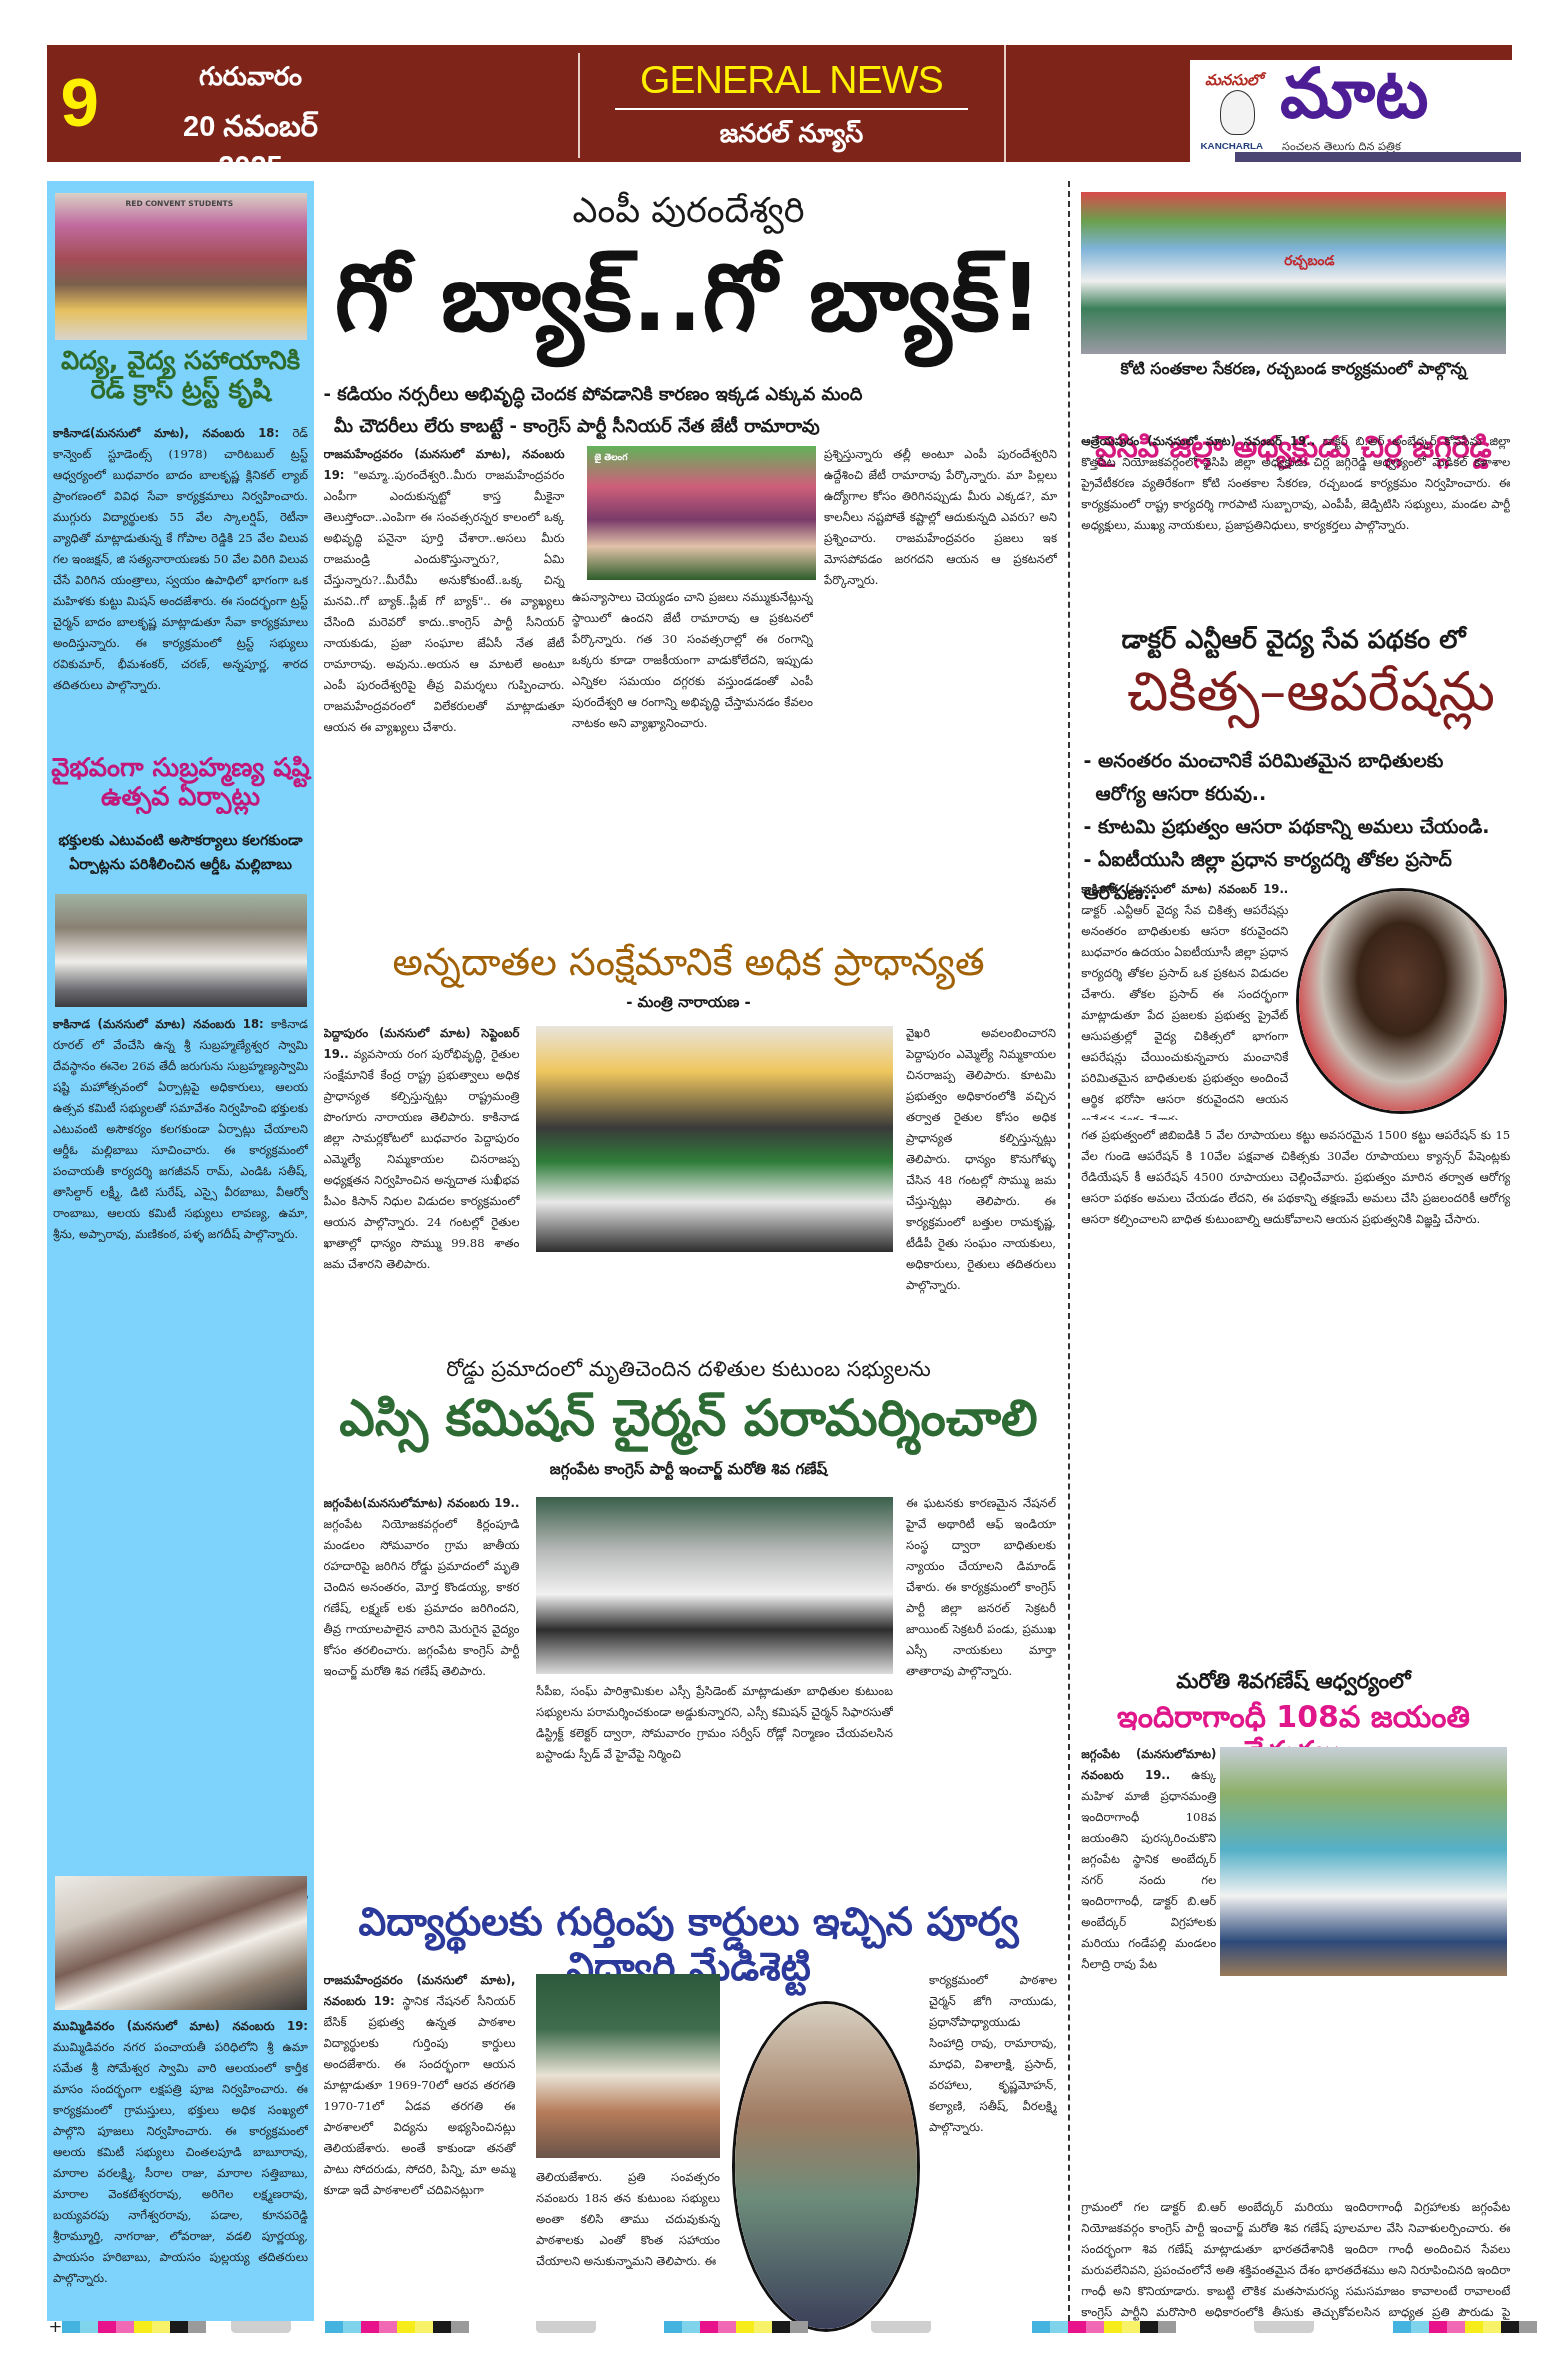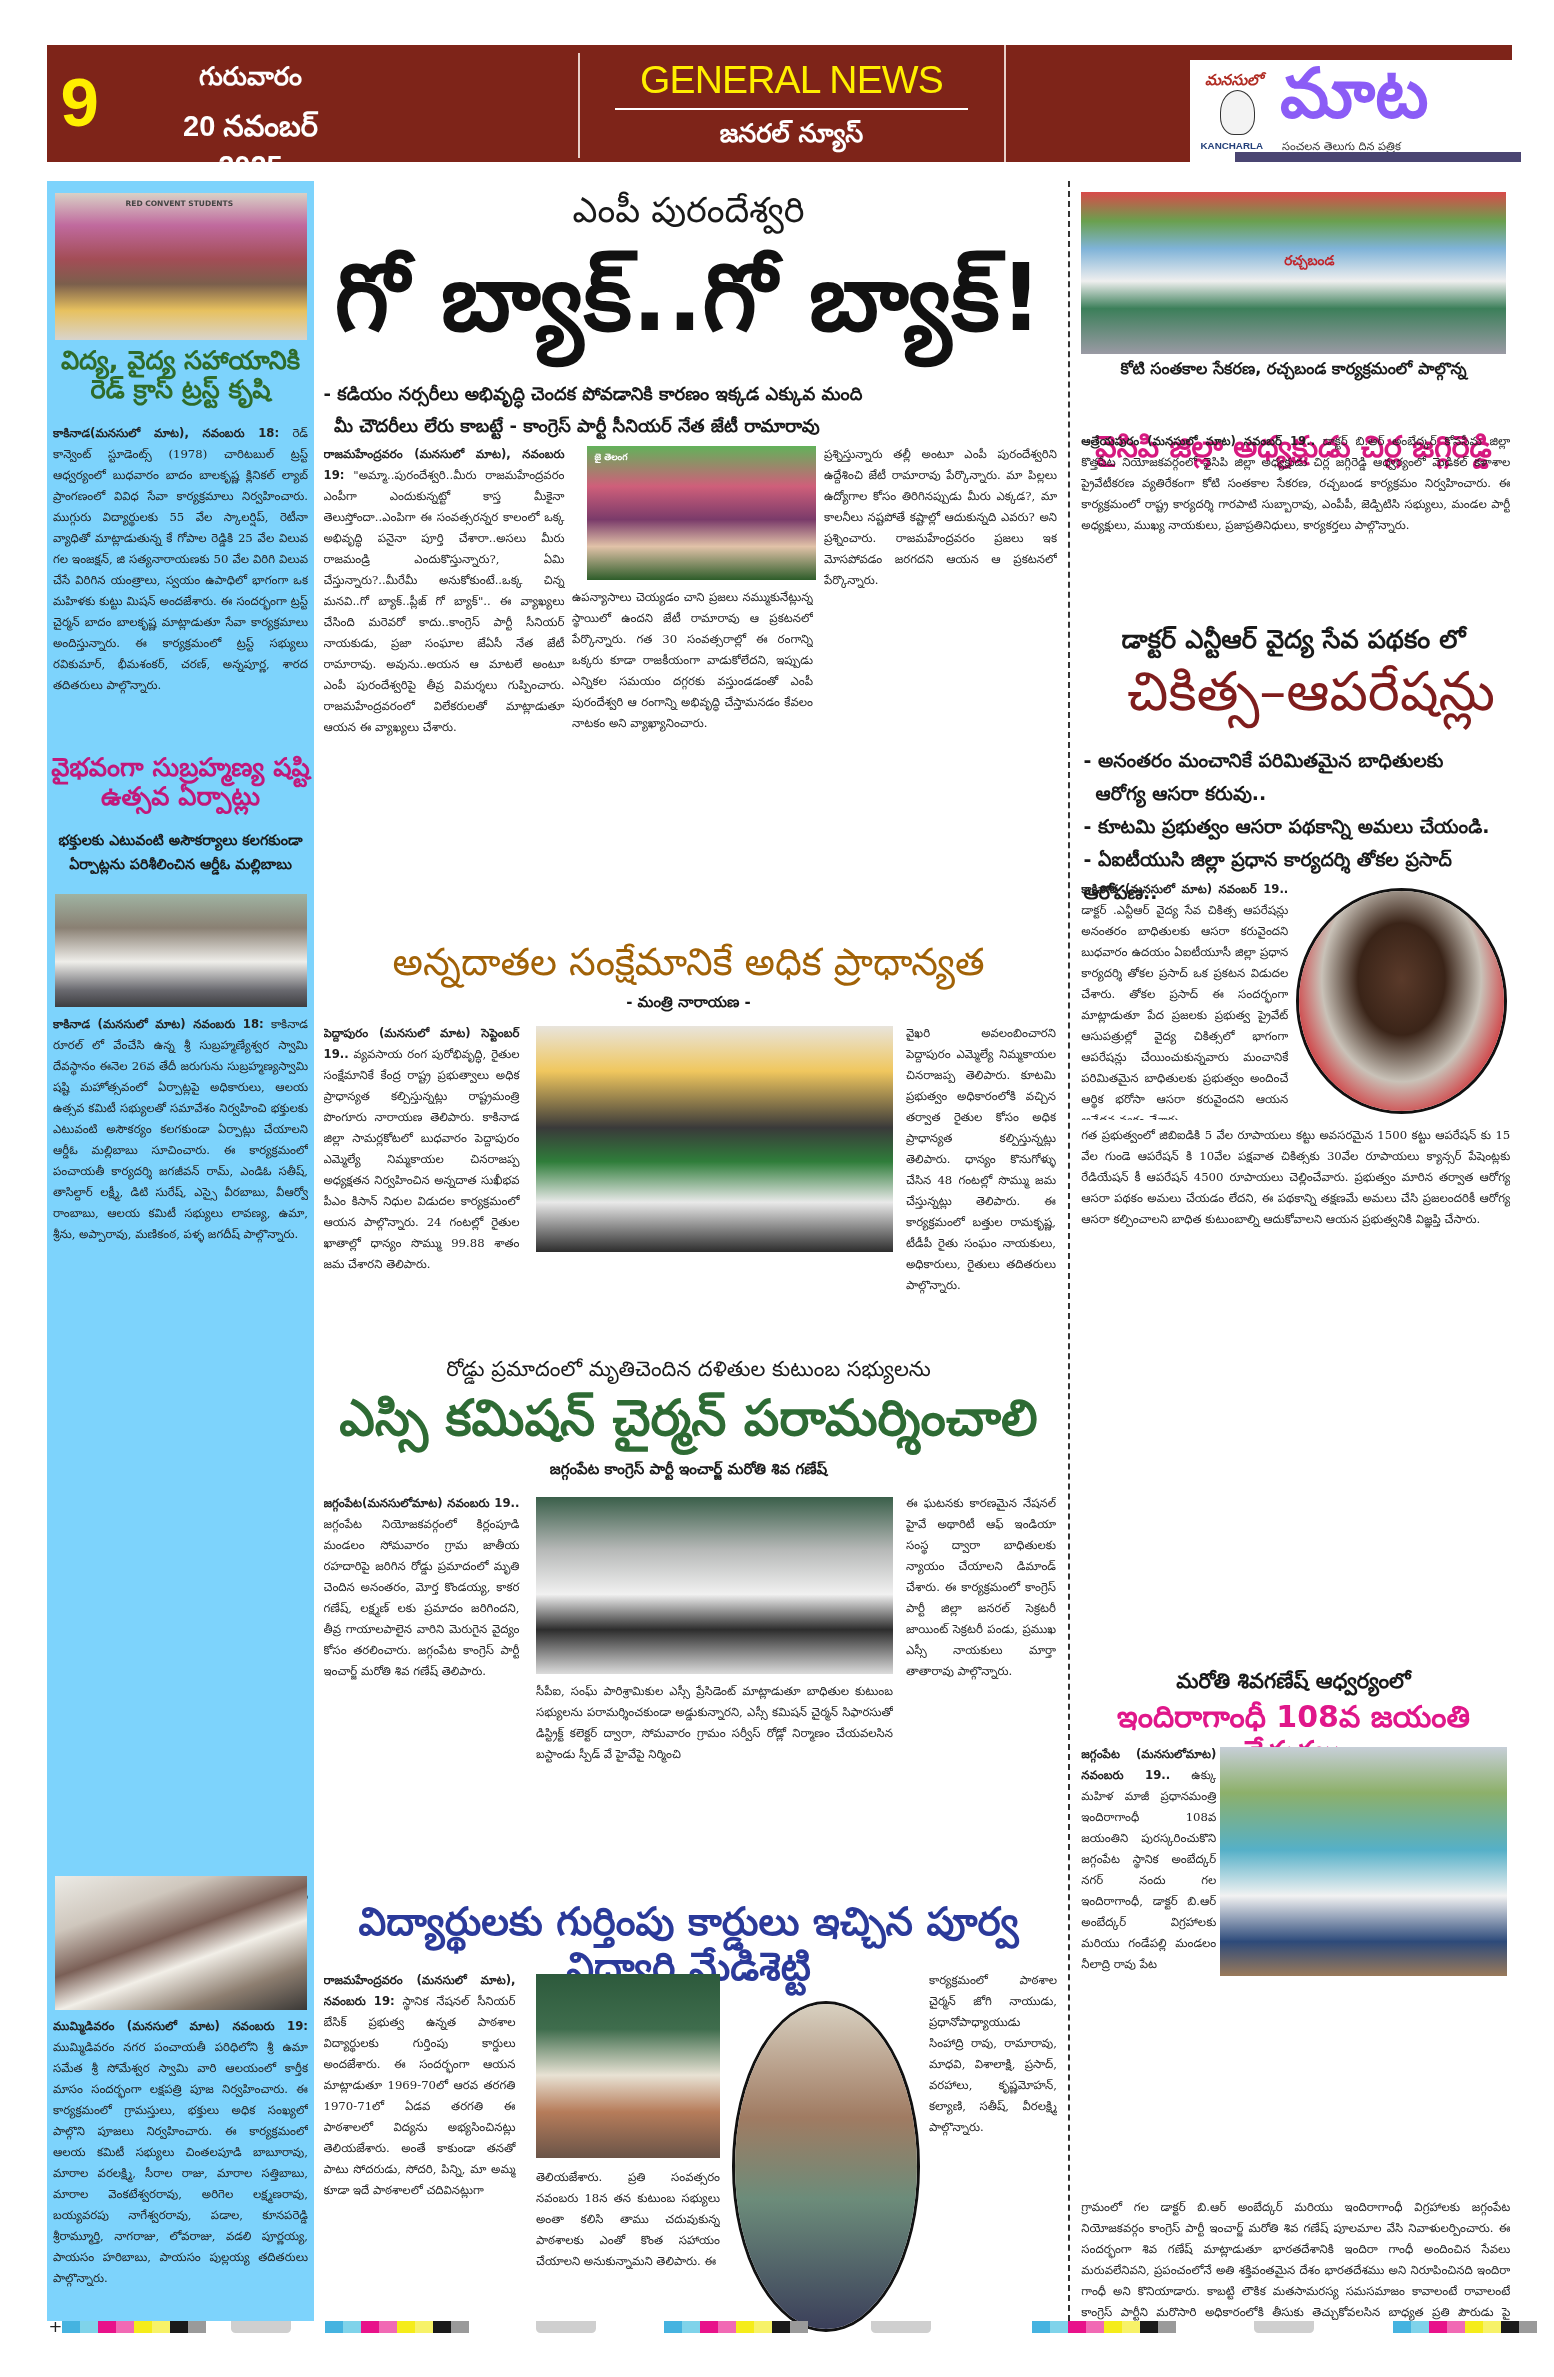--- a/index.html
+++ b/index.html
@@ -15,21 +15,21 @@
   .mh-div1 { position: absolute; left: 531px; top: 7.5px; width: 1.5px; height: 105px; background: #e8cfc8; }
   .mh-div2 { position: absolute; left: 957px; top: 0; width: 1.5px; height: 117px; background: #e8cfc8; }
   .mh-section { position: absolute; left: 549px; top: 15px; width: 391px; text-align: center; }
   .mh-sec-en { font-family: "Liberation Sans", sans-serif; font-size: 39px; color: #ffef00; letter-spacing: -0.8px; line-height: 1; }
   .mh-sec-rule { width: 353px; height: 2.3px; background: #fff; margin: 9px auto 7.5px; }
   .mh-sec-te { color: #fff; font-weight: 700; font-size: 25.6px; }
   .logo-box { position: absolute; left: 1143px; top: 15px; width: 331px; height: 102px; background: #fff; }
   .logo-small { position: absolute; left: 15px; top: 10.5px; font-size: 15px; font-style: italic; color: #b12d24; font-weight: 700; }
   .logo-face { position: absolute; left: 30px; top: 30px; width: 35px; height: 45px; border-radius: 50% 50% 40% 40%; border: 1.5px solid #333; background: #f3f3f3; }
   .logo-kancharla { position: absolute; left: 10.5px; top: 80px; font-family: "Liberation Sans", sans-serif; font-size: 9.8px; font-weight: 700; color: #23407a; }
-  .logo-main { position: absolute; left: 90px; top: -4.5px; font-size: 69px; font-weight: 700; color: #8b5cf6; line-height: 1.1; }
+  .logo-main { position: absolute; left: 90px; top: -4.5px; font-size: 69px; font-weight: 700; color: #4c1d95; line-height: 1.1; }
   .logo-tag { position: absolute; left: 92px; top: 80px; font-size: 11.3px; color: #333; }
   .logo-bar { position: absolute; left: 45px; bottom: 0; width: 286px; height: 10.5px; background: #4a4572; }
 
   
   .col { position: absolute; }
   .col-left { left: 47px; top: 181px; width: 267px; height: 2140px; background: #7dd3fc; }
   .col-mid { left: 316px; top: 181px; width: 745px; height: 2140px; }
   .col-right { left: 1068px; top: 181px; width: 444px; height: 2140px; border-left: 2.3px dashed #333; padding-left: 9px; }
 
   .photo { position: absolute; overflow: hidden; }

